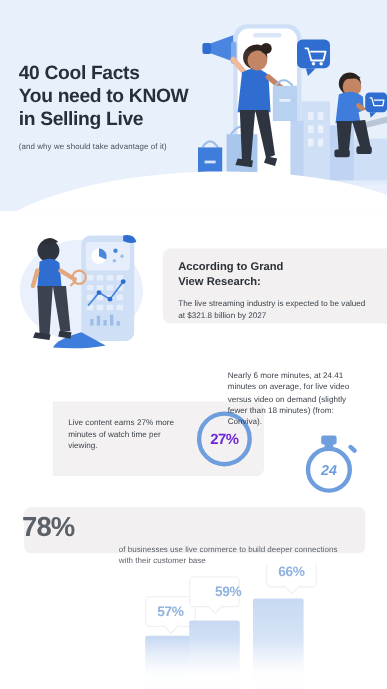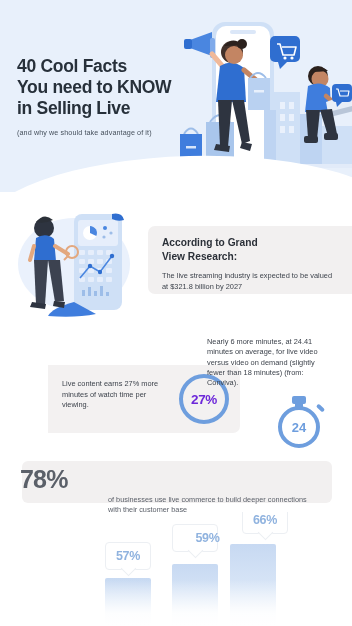--- a/index.html
+++ b/index.html
@@ -142,20 +142,21 @@
     left: 274px; top: 60px;
     width: 52px; height: 56px;
   }
   .sw-face {
     position: absolute;
     left: 4px; top: 12px;
     width: 42px; height: 42px;
     border: 4.2px solid #6e9ede;
     border-radius: 50%;
     box-sizing: border-box;
+    font-style: italic;
   }
   .sw-face b {
     position: absolute; inset: 0;
     display: flex; align-items: center; justify-content: center;
     font-size: 13px; font-weight: bold; color: #6e9ede;
   }
   .sw-crown {
     position: absolute;
     left: 18px; top: 2px;
     width: 14px; height: 8px;
@@ -485,21 +486,21 @@
     <div class="card-78"></div>
     <div class="big78">78%</div>
     <div class="txt78">of businesses use live commerce to build deeper connections with their customer base</div>
   </section>
 
   <section class="sec5">
     <div class="barset">
 
       <div class="ghost-left"></div>
 
-      <div class="bar-group" style="left:105px; top:0; width:46px; height:114px;">
+      <div class="bar-group" style="left:132px; top:0; width:46px; height:114px;">
         <div class="bubble" style="left:0; top:30px;">57%</div>
         <div class="bar" style="height:48px;">
           <div class="bar-inner-label"></div>
         </div>
       </div>
 
       <div class="bar-group" style="left:172px; top:0; width:46px; height:114px;">
         <div class="bubble" style="left:0; top:12px;padding-left:25px;">59%</div>
         <div class="bar" style="height:62px;">
           <div class="bar-inner-label"></div>

